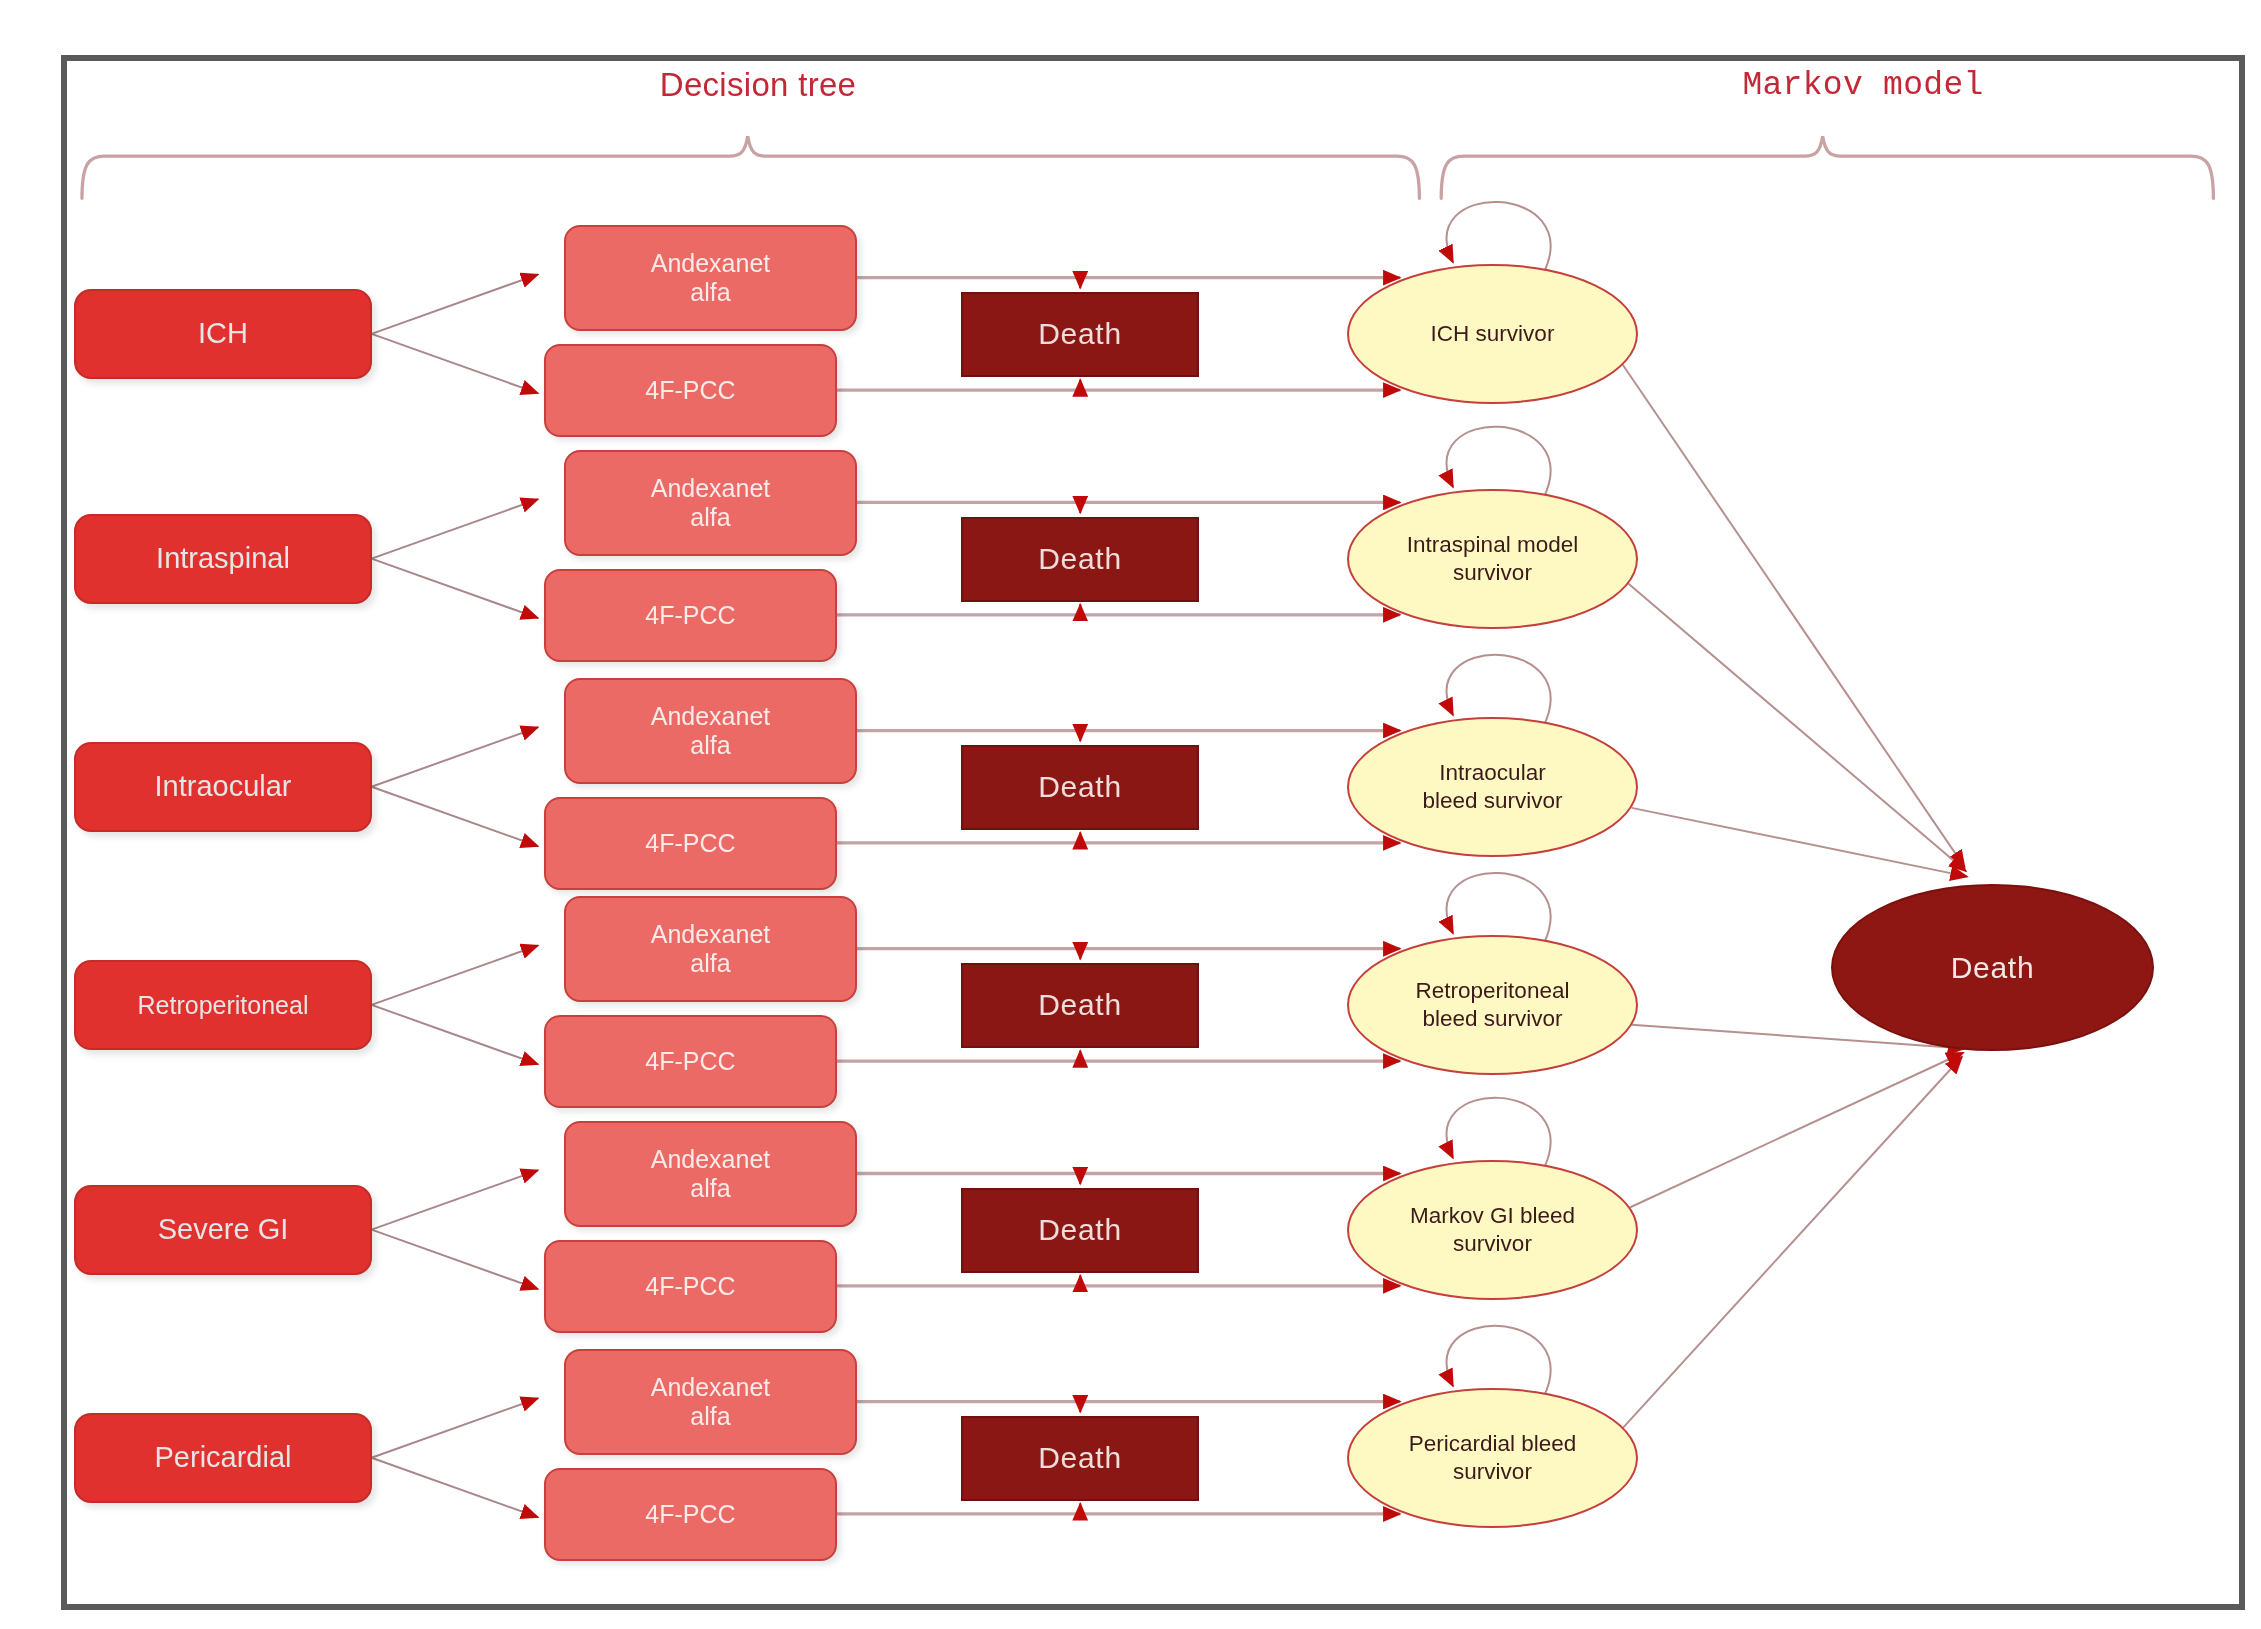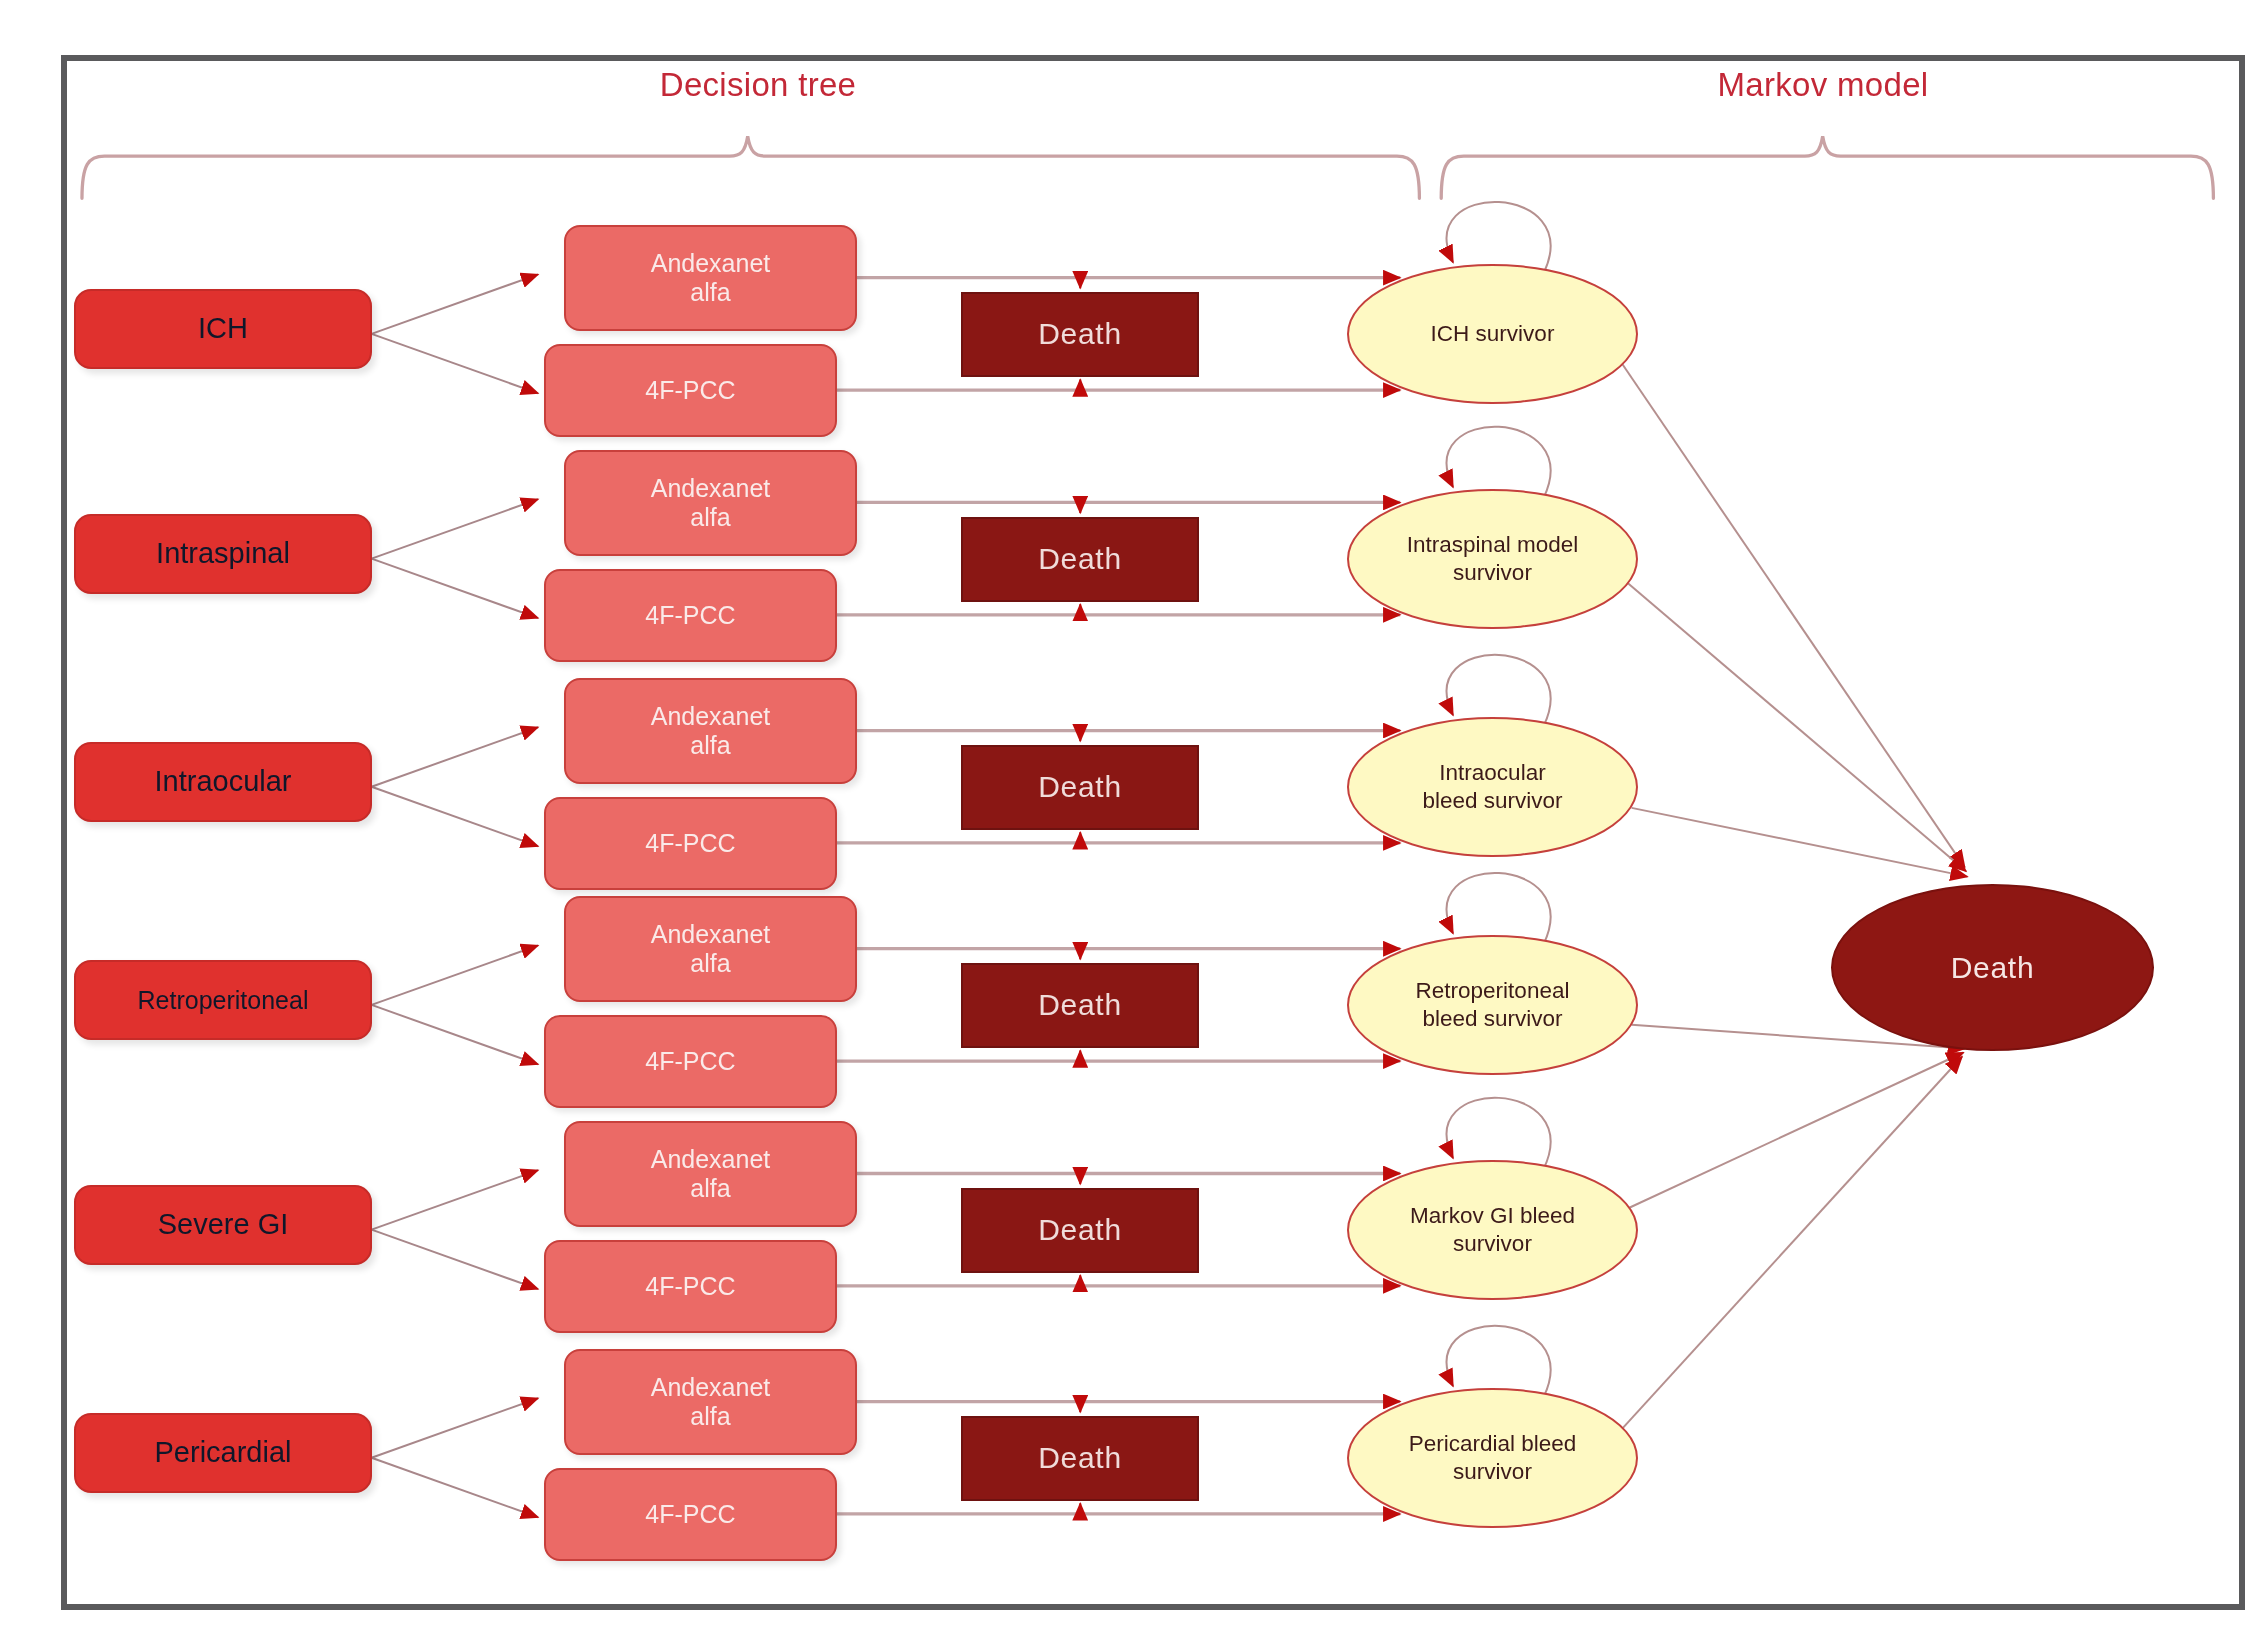--- a/index.html
+++ b/index.html
@@ -10,30 +10,30 @@
   .frame{
     position:absolute;left:61px;top:55px;width:2184px;height:1555px;
     border:6px solid #5a5a5c;box-sizing:border-box;background:#ffffff;
   }
   .connector-layer{position:absolute;left:0;top:0;width:2261px;height:1629px;}
   .section-title{
     position:absolute;transform:translate(-50%,-50%);
     color:#c32837;font-size:33px;letter-spacing:0.3px;white-space:nowrap;
   }
   .title-decision{left:748px;top:85px;margin-left:10px;}
-  .title-markov{left:1823px;top:85px;}
+  .title-markov{left:1863px;top:85px;font-family:Liberation Mono, monospace;}
   .row > *{position:absolute;box-sizing:border-box;}
   .node{
     display:flex;align-items:center;justify-content:center;text-align:center;
     white-space:pre-line;line-height:1.15;
   }
   .bleed{
-    left:74px;top:calc(var(--cy) - 45px);width:298px;height:80px;
+    left:74px;top:calc(var(--cy) - 45px);width:298px;height:90px;
     background:#e0312e;border:2px solid #c62b28;border-radius:17px;
-    color:#0f172a;font-size:var(--bleed-fs,29px);
+    color:#e5e5e5;font-size:var(--bleed-fs,29px);
     box-shadow:4px 4.6px 6.6px rgba(0,0,0,.10);
   }
   .treat{
     left:544px;width:293px;background:#eb6a66;border:2px solid #c8403c;
     border-radius:16px;color:#faeae9;font-size:25px;
     box-shadow:3.3px 4px 6px rgba(0,0,0,.10);
   }
   .treat.a{top:calc(var(--cy) - 109px);height:106px;margin-left:20px;}
   .treat.b{top:calc(var(--cy) + 10px);height:93px;}
   .death{

